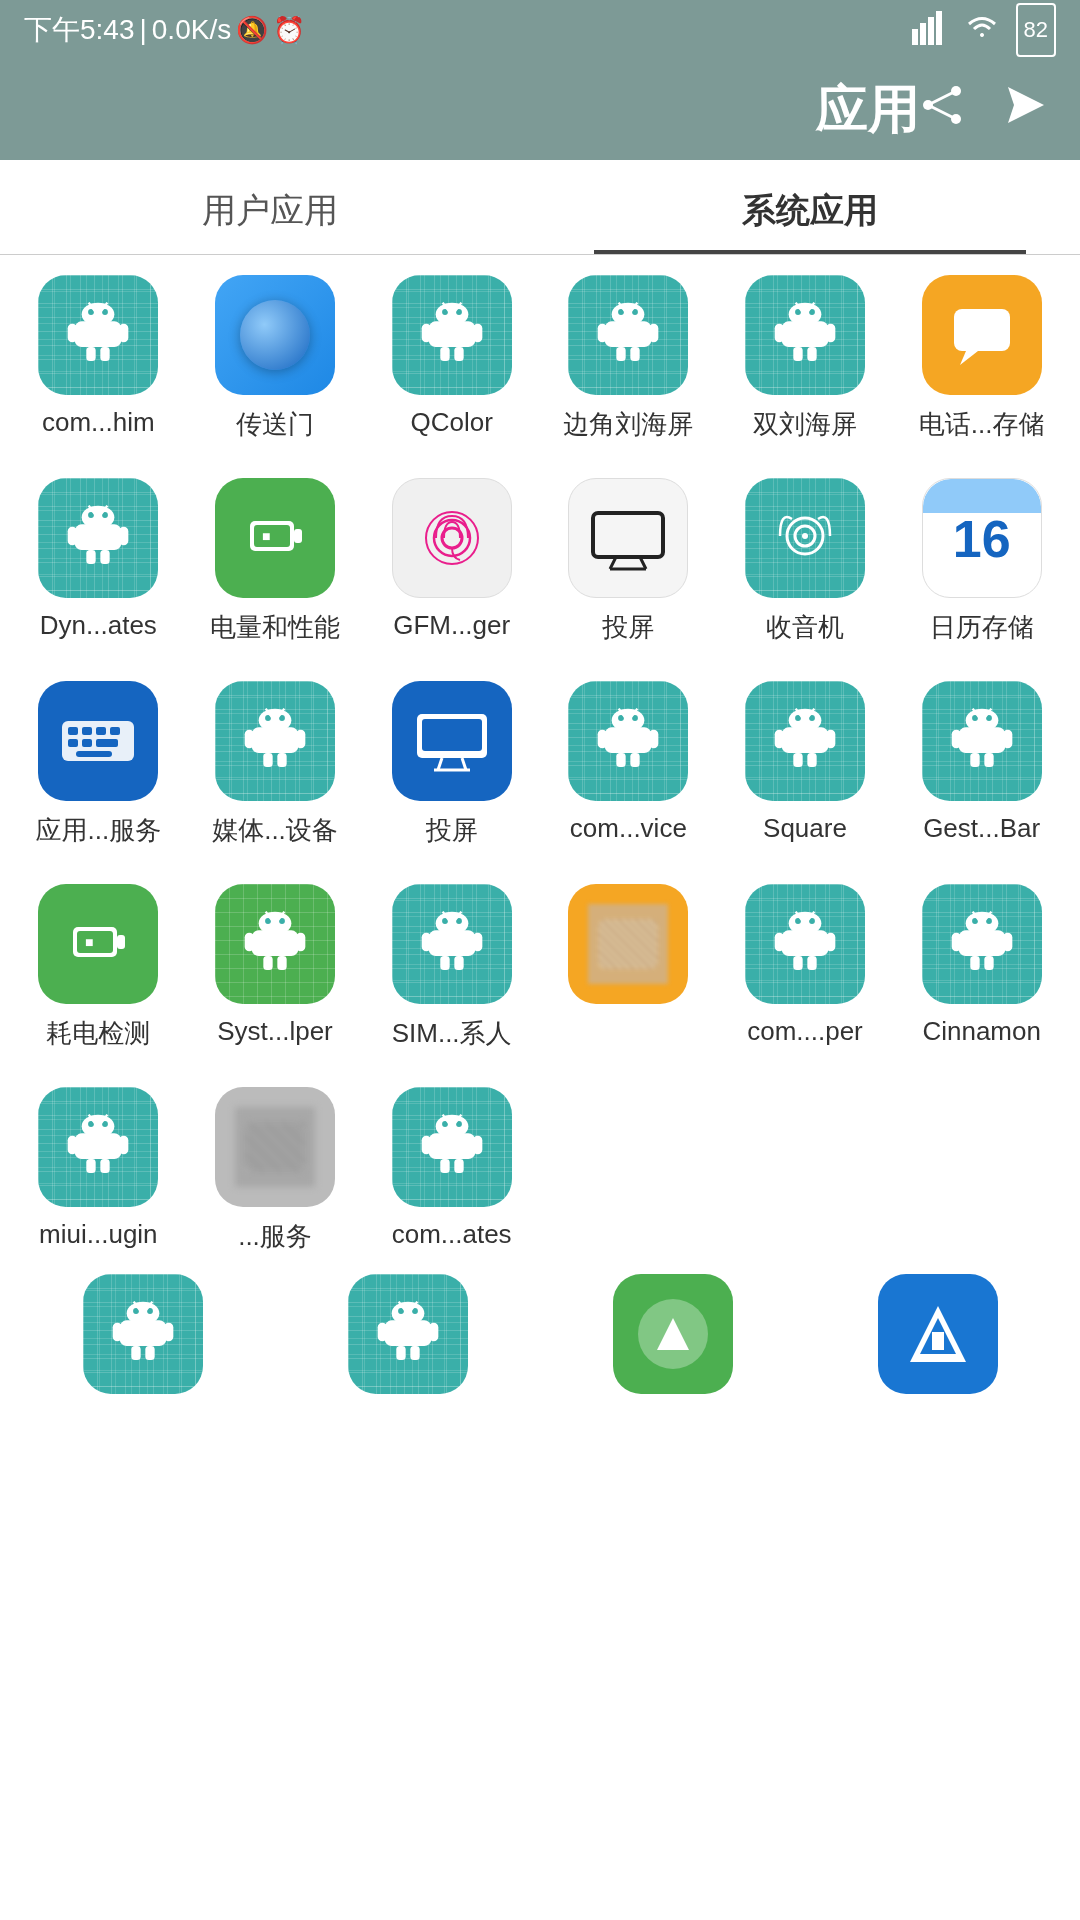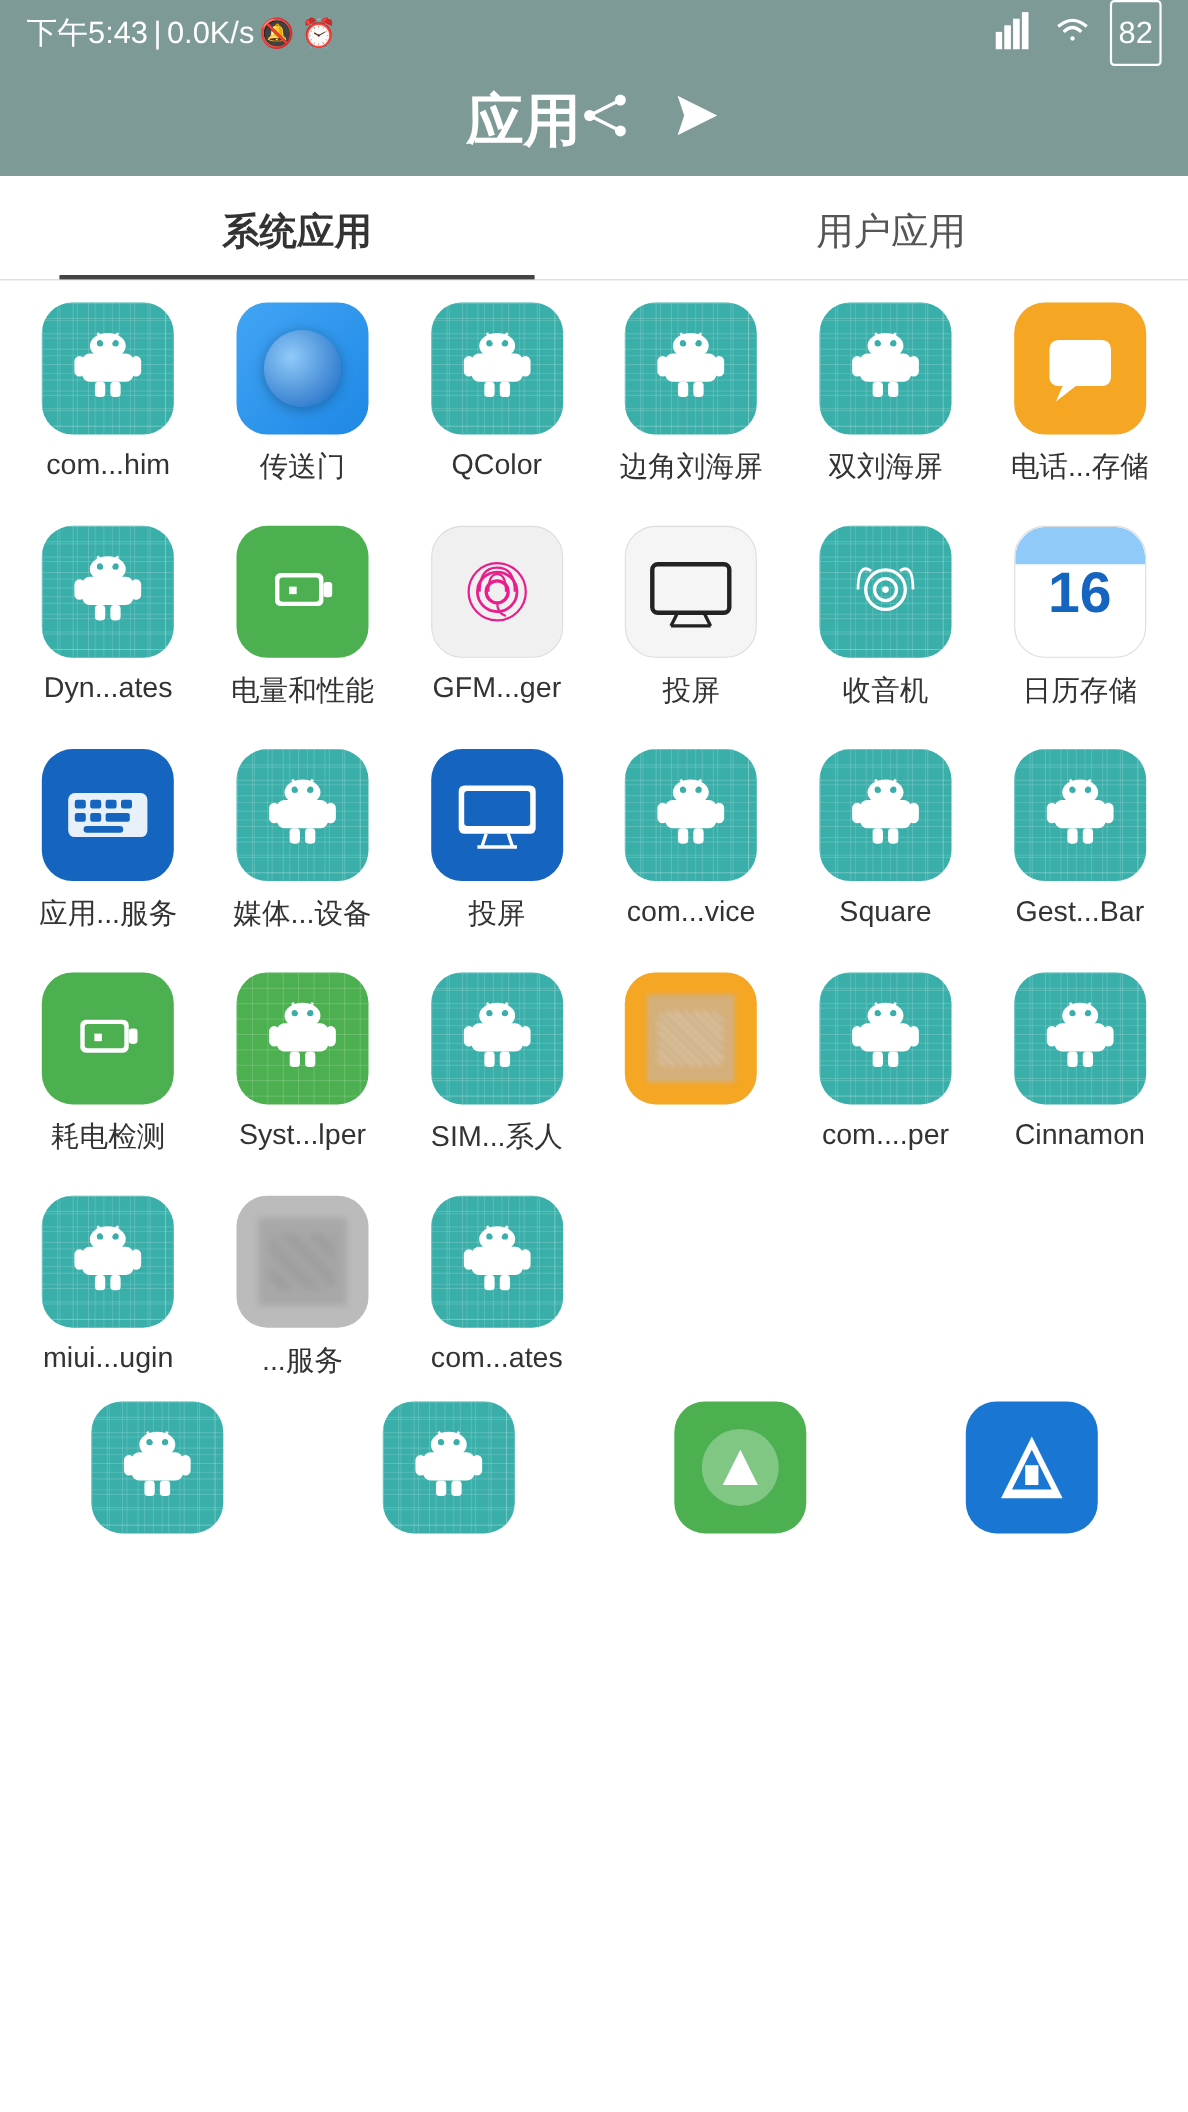--- a/index.html
+++ b/index.html
@@ -22,31 +22,31 @@
       padding: 0 24px;
       color: white;
       font-size: 28px;
     }
     .status-left { display: flex; align-items: center; gap: 5px; }
     .status-right { display: flex; align-items: center; gap: 16px; }
     .battery-box {
       border: 2px solid white;
       border-radius: 4px;
       padding: 12px 6px;
-      font-size: 28px;
+      font-size: 22px;
       position: relative;
     }
 
     
     .header {
       background: #7d9a96;
       height: 100px;
       display: flex;
       align-items: center;
-      justify-content: center;
+      justify-content: flex-end;
       padding: 0 32px;
       color: white;
     }
     .header-title {
       font-size: 52px;
       font-weight: bold;
     }
     .header-actions { display: flex; gap: 40px; align-items: center; }
     .header-icon { font-size: 44px; color: white; cursor: pointer; }
 
@@ -188,25 +188,25 @@
     </span>
     <span class="header-icon">
       <svg width="44" height="44" viewBox="0 0 44 44" fill="white">
         <polygon points="4,4 40,22 4,40 10,22" fill="white"></polygon>
       </svg>
     </span>
   </div>
 </div>
 
 <div class="tabs">
+  <div class="tab">
+    <span>用户应用</span>
+  </div>
   <div class="tab active">
     <span>系统应用</span>
-  </div>
-  <div class="tab">
-    <span>用户应用</span>
   </div>
 </div>
 
 <div class="app-grid" id="app-grid-main">
 <div class="app-item">
       <div class="app-icon icon-grid-bg bg-teal" style="position:relative;">
         <div style="position:absolute;top:0;left:0;right:0;bottom:0;
     background-image: linear-gradient(rgba(255,255,255,0.18) 1px, transparent 1px),
     linear-gradient(90deg, rgba(255,255,255,0.18) 1px, transparent 1px);
     background-size: 14px 14px; border-radius: 28px; pointer-events:none;"></div>

